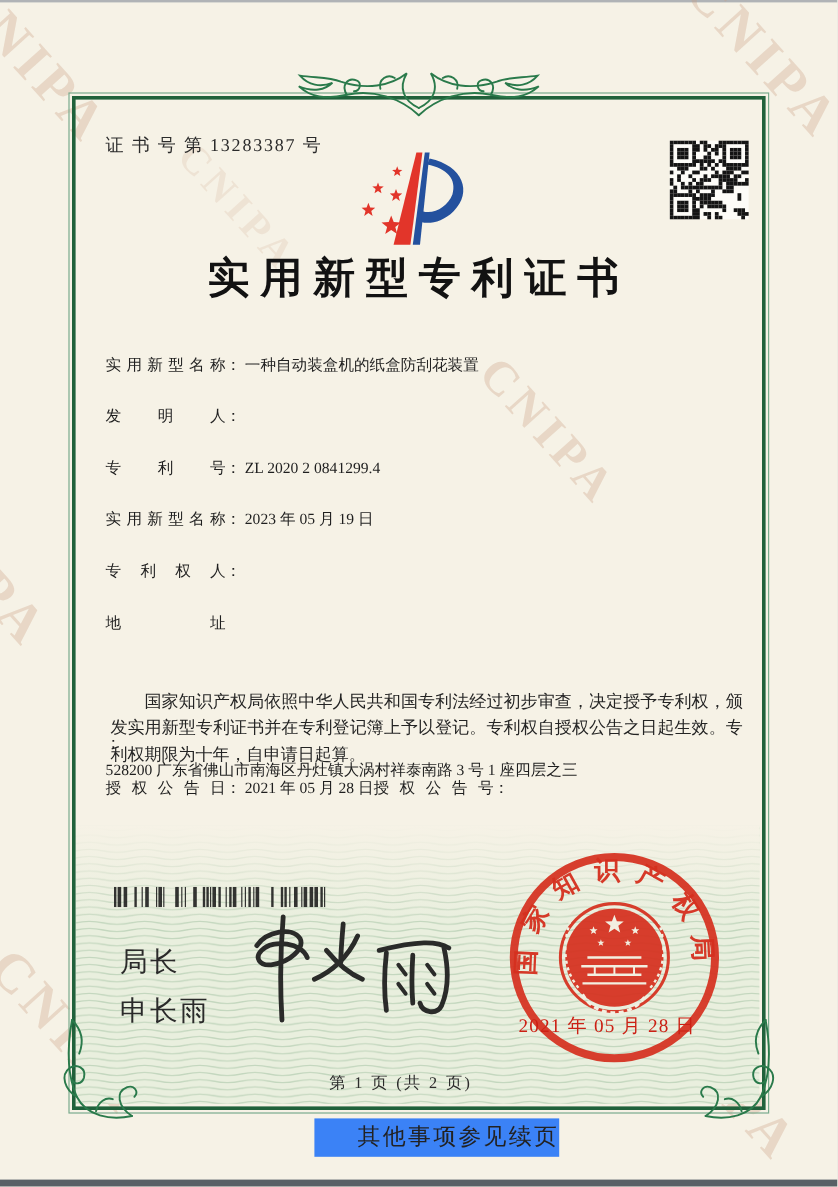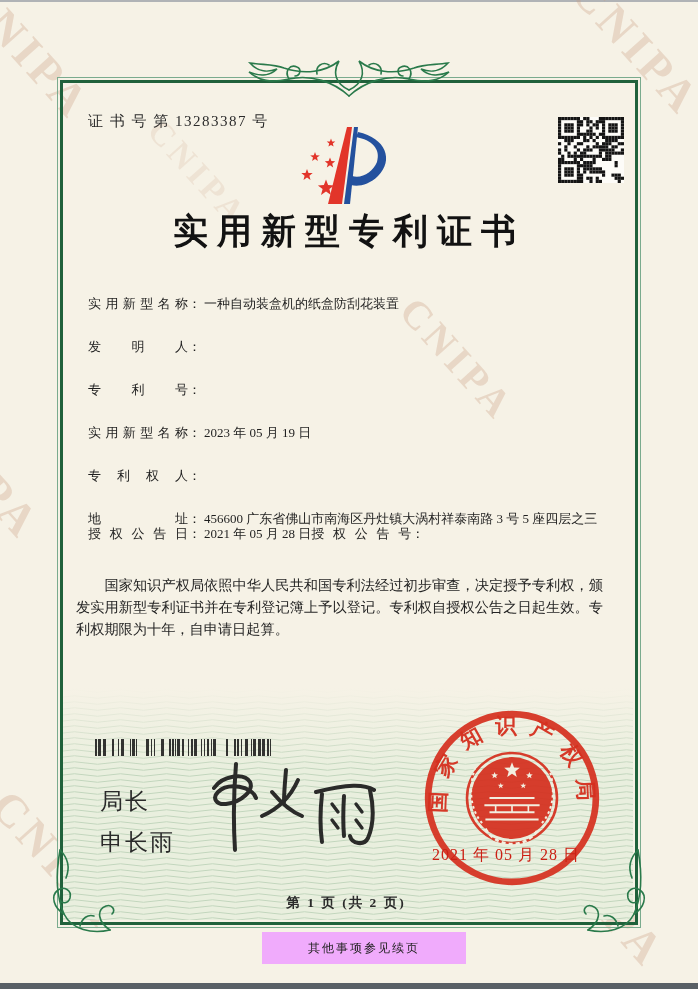--- a/index.html
+++ b/index.html
@@ -21,40 +21,40 @@
   .logo{position:absolute;left:292px;top:102px;z-index:4;}
   .qr{position:absolute;left:558px;top:117px;z-index:4;}
   .title{position:absolute;left:58px;top:208px;width:582px;text-align:center;font-size:35px;
          font-weight:bold;letter-spacing:9px;color:#121212;z-index:4;}
 
   .rows{position:absolute;left:88px;top:292px;width:527px;font-size:13px;z-index:4;}
   .frow{display:flex;line-height:24px;margin-bottom:19px;}
   .flabel{display:inline-block;width:100px;text-align:justify;text-align-last:justify;flex:0 0 100px;}
   .fcolon{flex:0 0 16px;}
   .fvalue{flex:1 1 auto;}
-  .frow.address{line-height:23px;margin-bottom:-8px;}
+  .frow.address{line-height:23px;margin-bottom:-8px;flex-direction:column;}
   .frow.grant .fvalue{flex:0 0 auto;}
   .flabel2{display:inline-block;width:100px;text-align:justify;text-align-last:justify;flex:0 0 100px;}
 
-  .paras{position:absolute;left:76px;top:574px;width:527px;font-size:14.2px;line-height:22px;
+  .paras{position:absolute;left:92px;top:574px;width:527px;font-size:14.2px;line-height:22px;
          text-align:justify;color:#242424;z-index:4;}
   .paras p{margin:0;text-indent:2em;}
 
   .barcode{position:absolute;left:95px;top:739px;z-index:4;opacity:.88;}
   .officer{position:absolute;left:100px;top:786px;z-index:4;font-family:"Liberation Sans","DejaVu Sans",sans-serif;
            font-size:23px;color:#2a2a2a;}
   .officer div{margin-bottom:10px;letter-spacing:2px;}
   .signature{position:absolute;left:198px;top:758px;z-index:5;}
   .seal{position:absolute;left:422px;top:708px;z-index:5;}
   .seal-date{position:absolute;left:432px;top:845px;width:180px;z-index:6;color:#cc2014;
              font-size:16px;letter-spacing:1px;white-space:nowrap;}
-  .pageno{position:absolute;left:55px;top:894px;width:582px;text-align:center;font-size:13.5px;
-          letter-spacing:2px;color:#2b2b2b;z-index:4;font-weight:bold;}
-  .footer-note{position:absolute;left:262px;top:932px;width:204px;height:32px;background:#f0abfc;
-               text-align:center;line-height:32px;font-size:12px;letter-spacing:2px;color:#222;z-index:4;}
+  .pageno{position:absolute;left:43px;top:894px;width:582px;text-align:center;font-size:13.5px;
+          letter-spacing:2px;color:#2b2b2b;z-index:4;}
+  .footer-note{position:absolute;left:262px;top:932px;width:204px;height:32px;background:#3b82f6;
+               text-align:right;line-height:32px;font-size:19px;letter-spacing:2px;color:#222;z-index:4;}
 </style>
 </head>
 <body>
 
 <div class="sheet">
 
   <div class="edge-top"></div>
   <div class="edge-bottom"></div>
 
   <span class="wm s46" style="left:-10px;top:-30px">CNIPA</span>
@@ -382,34 +382,35 @@
         <span class="fcolon">：</span>
         <span class="fvalue">一种自动装盒机的纸盒防刮花装置</span>
     </div>
     <div class="frow">
       <span class="flabel">发明人</span>
         <span class="fcolon">：</span>
     </div>
     <div class="frow">
       <span class="flabel">专利号</span>
         <span class="fcolon">：</span>
+        <span class="fvalue">ZL 2020 2 0841299.4</span>
     </div>
     <div class="frow">
       <span class="flabel">实用新型名称</span>
         <span class="fcolon">：</span>
         <span class="fvalue">2023 年 05 月 19 日</span>
     </div>
     <div class="frow">
       <span class="flabel">专利权人</span>
         <span class="fcolon">：</span>
     </div>
     <div class="frow address">
       <span class="flabel">地址</span>
         <span class="fcolon">：</span>
-        <span class="fvalue">456600 广东省佛山市南海区丹灶镇大涡村祥泰南路 3 号 5 座四层之三</span>
+        <span class="fvalue">528200 广东省佛山市南海区丹灶镇大涡村祥泰南路 3 号 1 座四层之三</span>
     </div>
     <div class="frow grant">
       <span class="flabel">授权公告日</span>
         <span class="fcolon">：</span>
         <span class="fvalue">2021 年 05 月 28 日</span>
       <span class="flabel2">授权公告号</span>
         <span class="fcolon">：</span>
     </div>
   </div>
 

